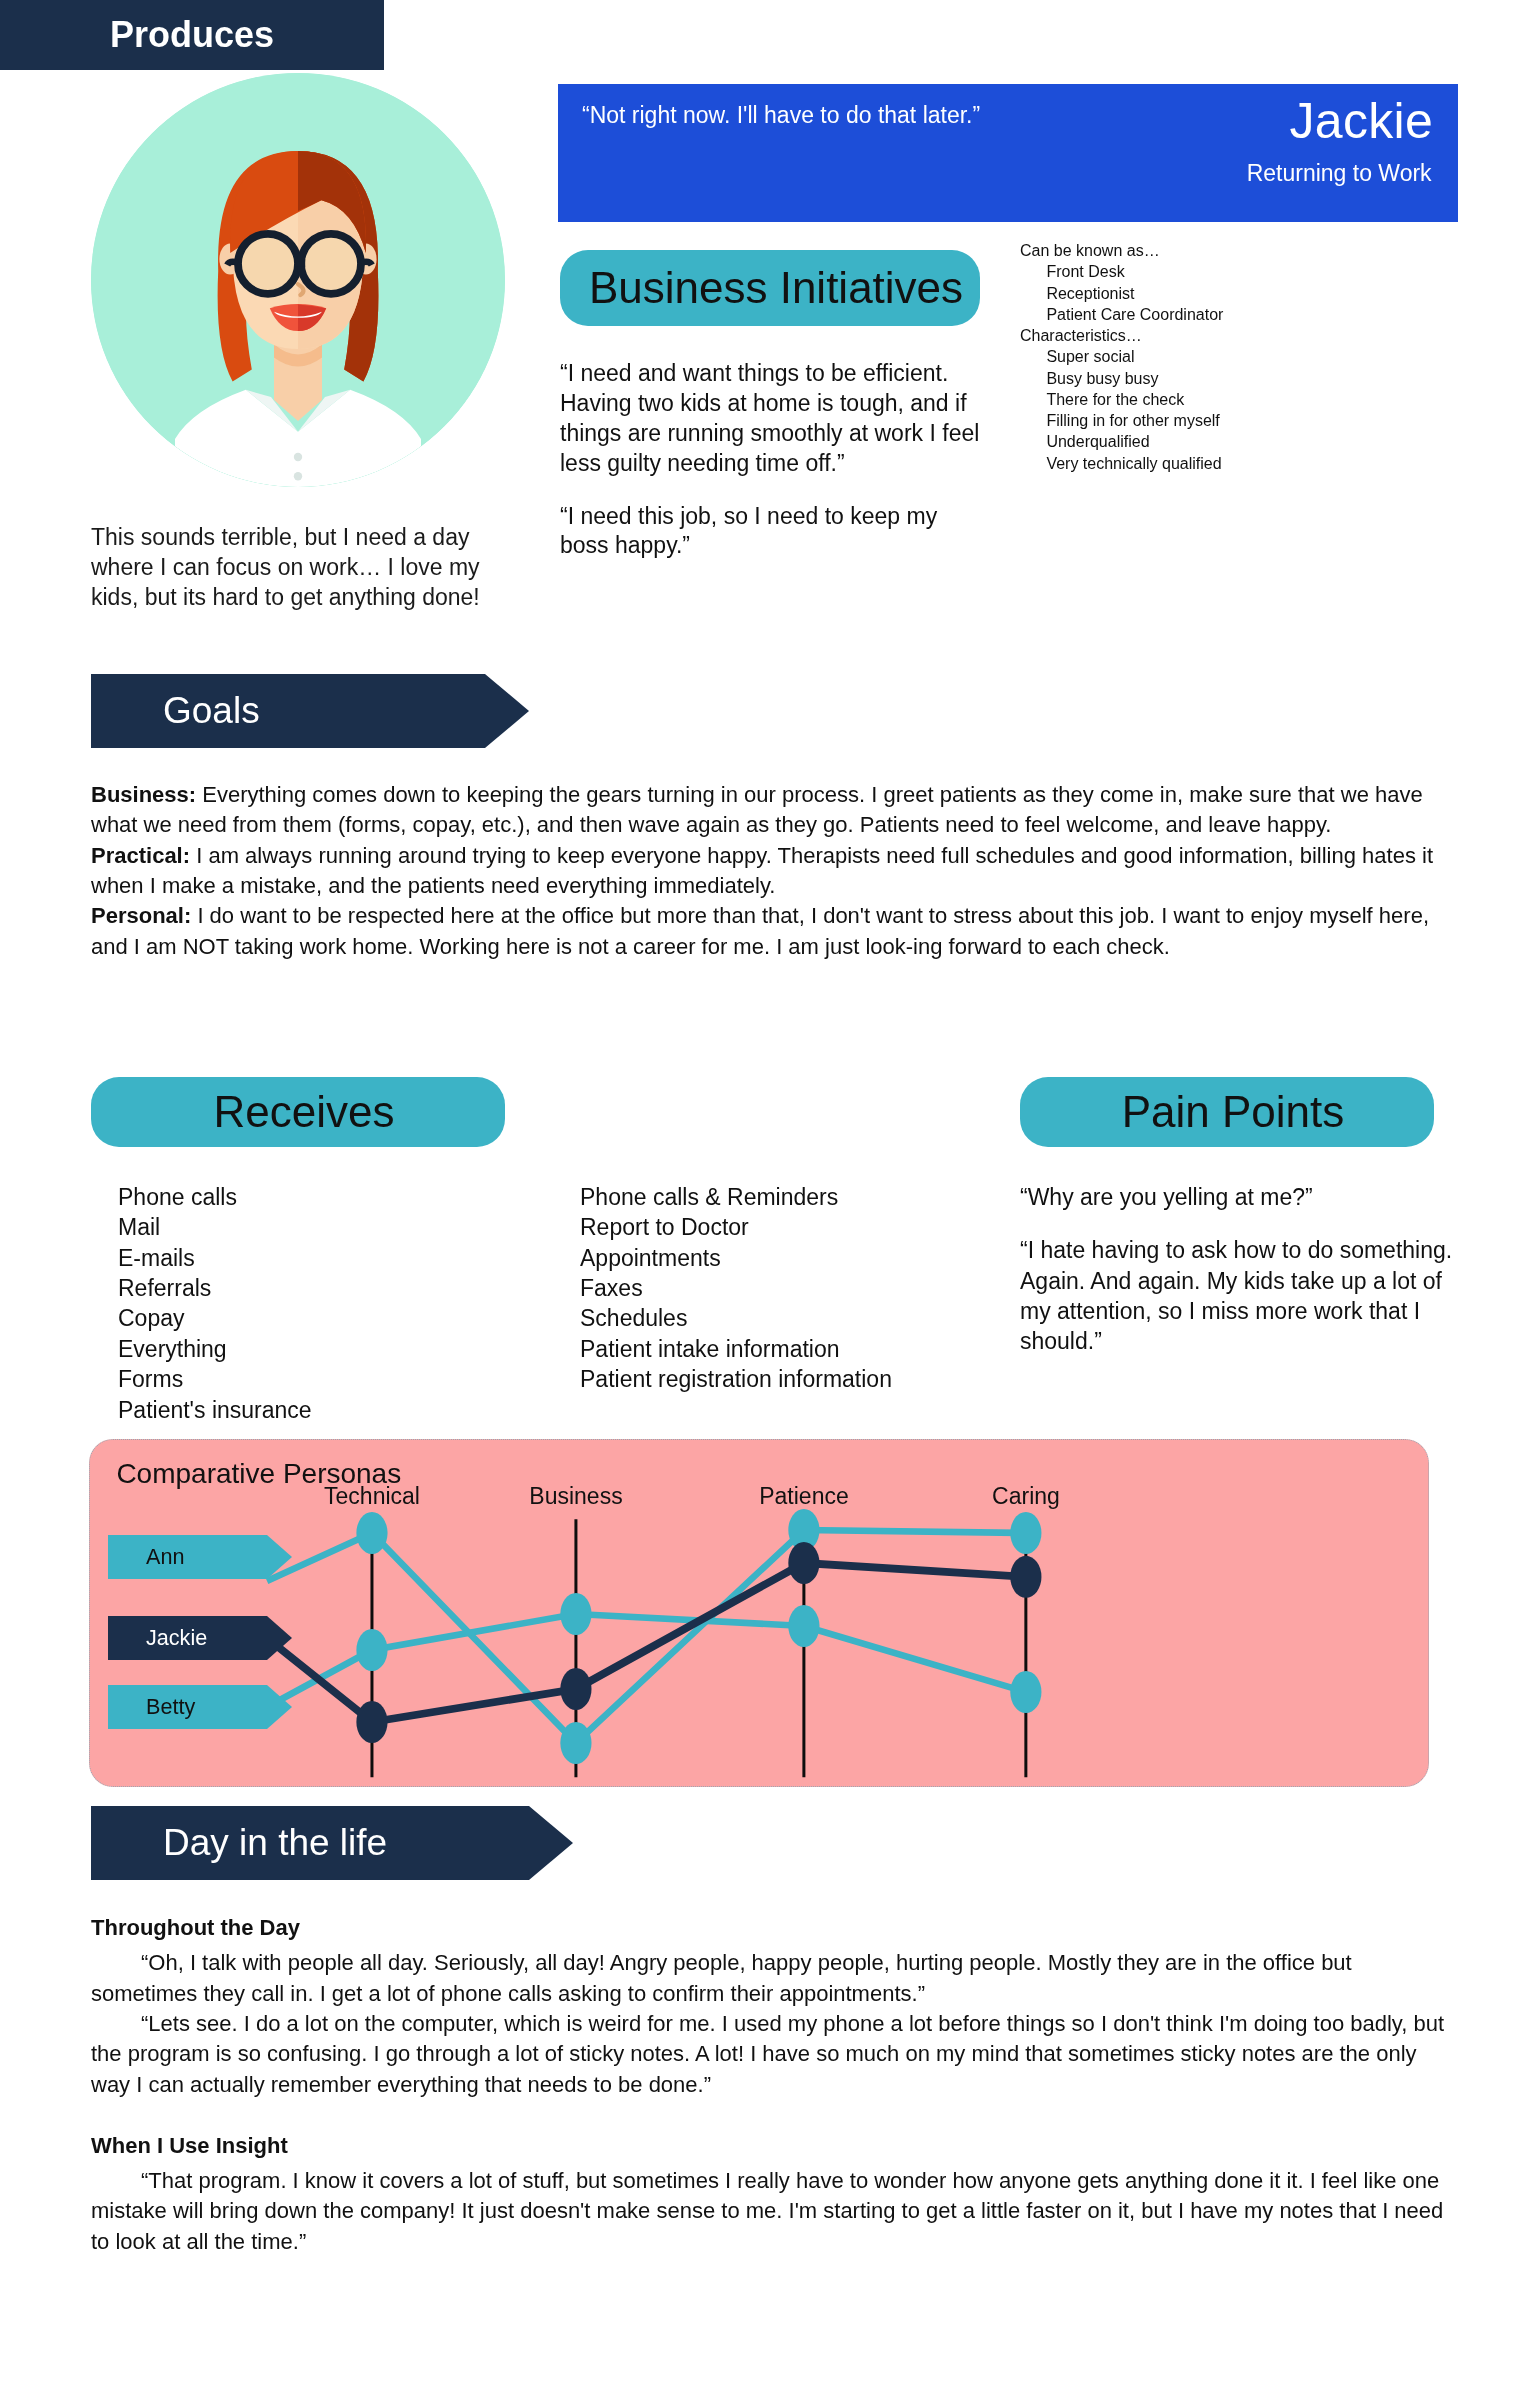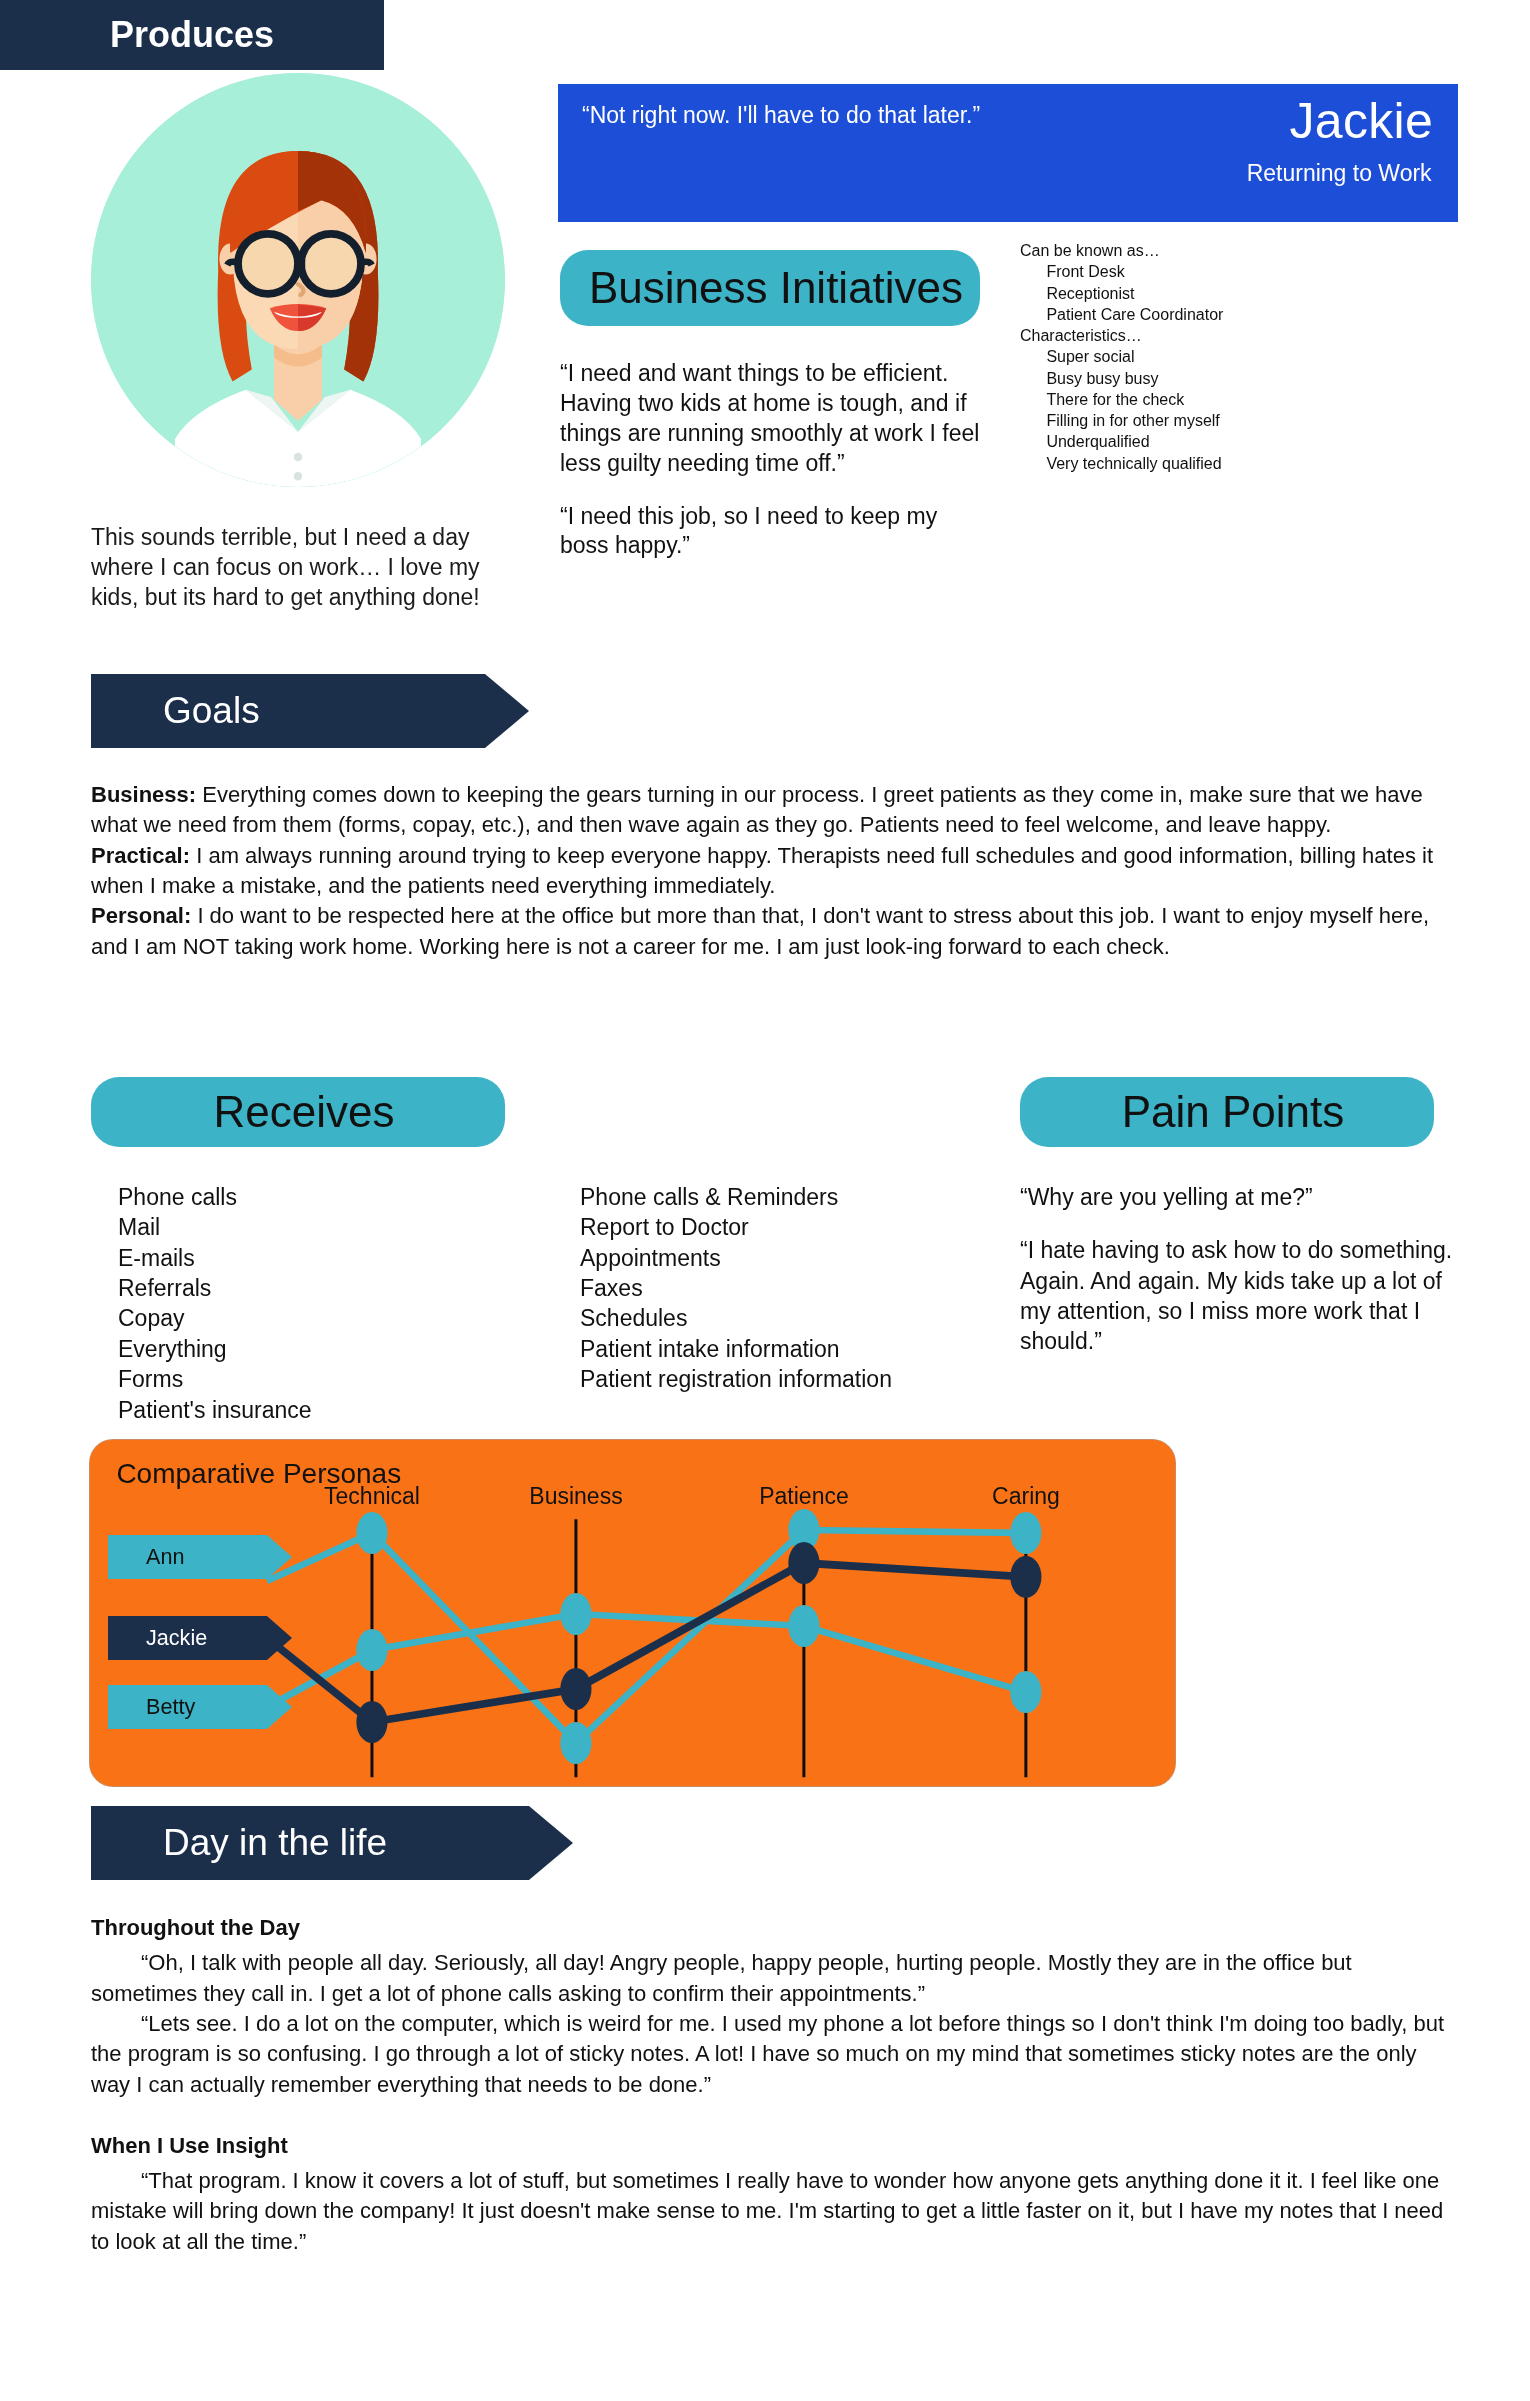--- a/index.html
+++ b/index.html
@@ -95,22 +95,22 @@
   }
 
   .col-list { position: absolute; font-size: 23px; line-height: 1.32; }
   #receives-list { left: 118px; top: 1182px; width: 420px; }
   #produces-list { left: 580px; top: 1182px; width: 444px; }
   #painpoints-body { position: absolute; left: 1020px; top: 1182px; width: 444px; font-size: 23px; line-height: 1.32; }
   #painpoints-body p + p { margin-top: 23px; }
 
   
   .cp-box {
-    position: absolute; left: 89px; top: 1439px; width: 1087px; height: 348px;
-    border: 1.8px dotted #9aa6b2; border-radius: 24px; background: #f97316; padding-left: 10px;
+    position: absolute; left: 89px; top: 1439px; width: 1340px; height: 348px;
+    border: 1.8px dotted #9aa6b2; border-radius: 24px; background: #fca5a5; padding-left: 10px;
   }
   .cp-title {
     position: absolute; left: 26.4px; top: 18px; font-size: 28px; font-weight: 300; color: #111;
   }
   .cp-svg { position: absolute; left: 0; top: 0; }
   .cp-axis-label {
     position: absolute; font-size: 23px; color: #111; transform: translateX(-50%);
   }
   .cp-tag {
     position: absolute; height: 44px; display: flex; align-items: center;

